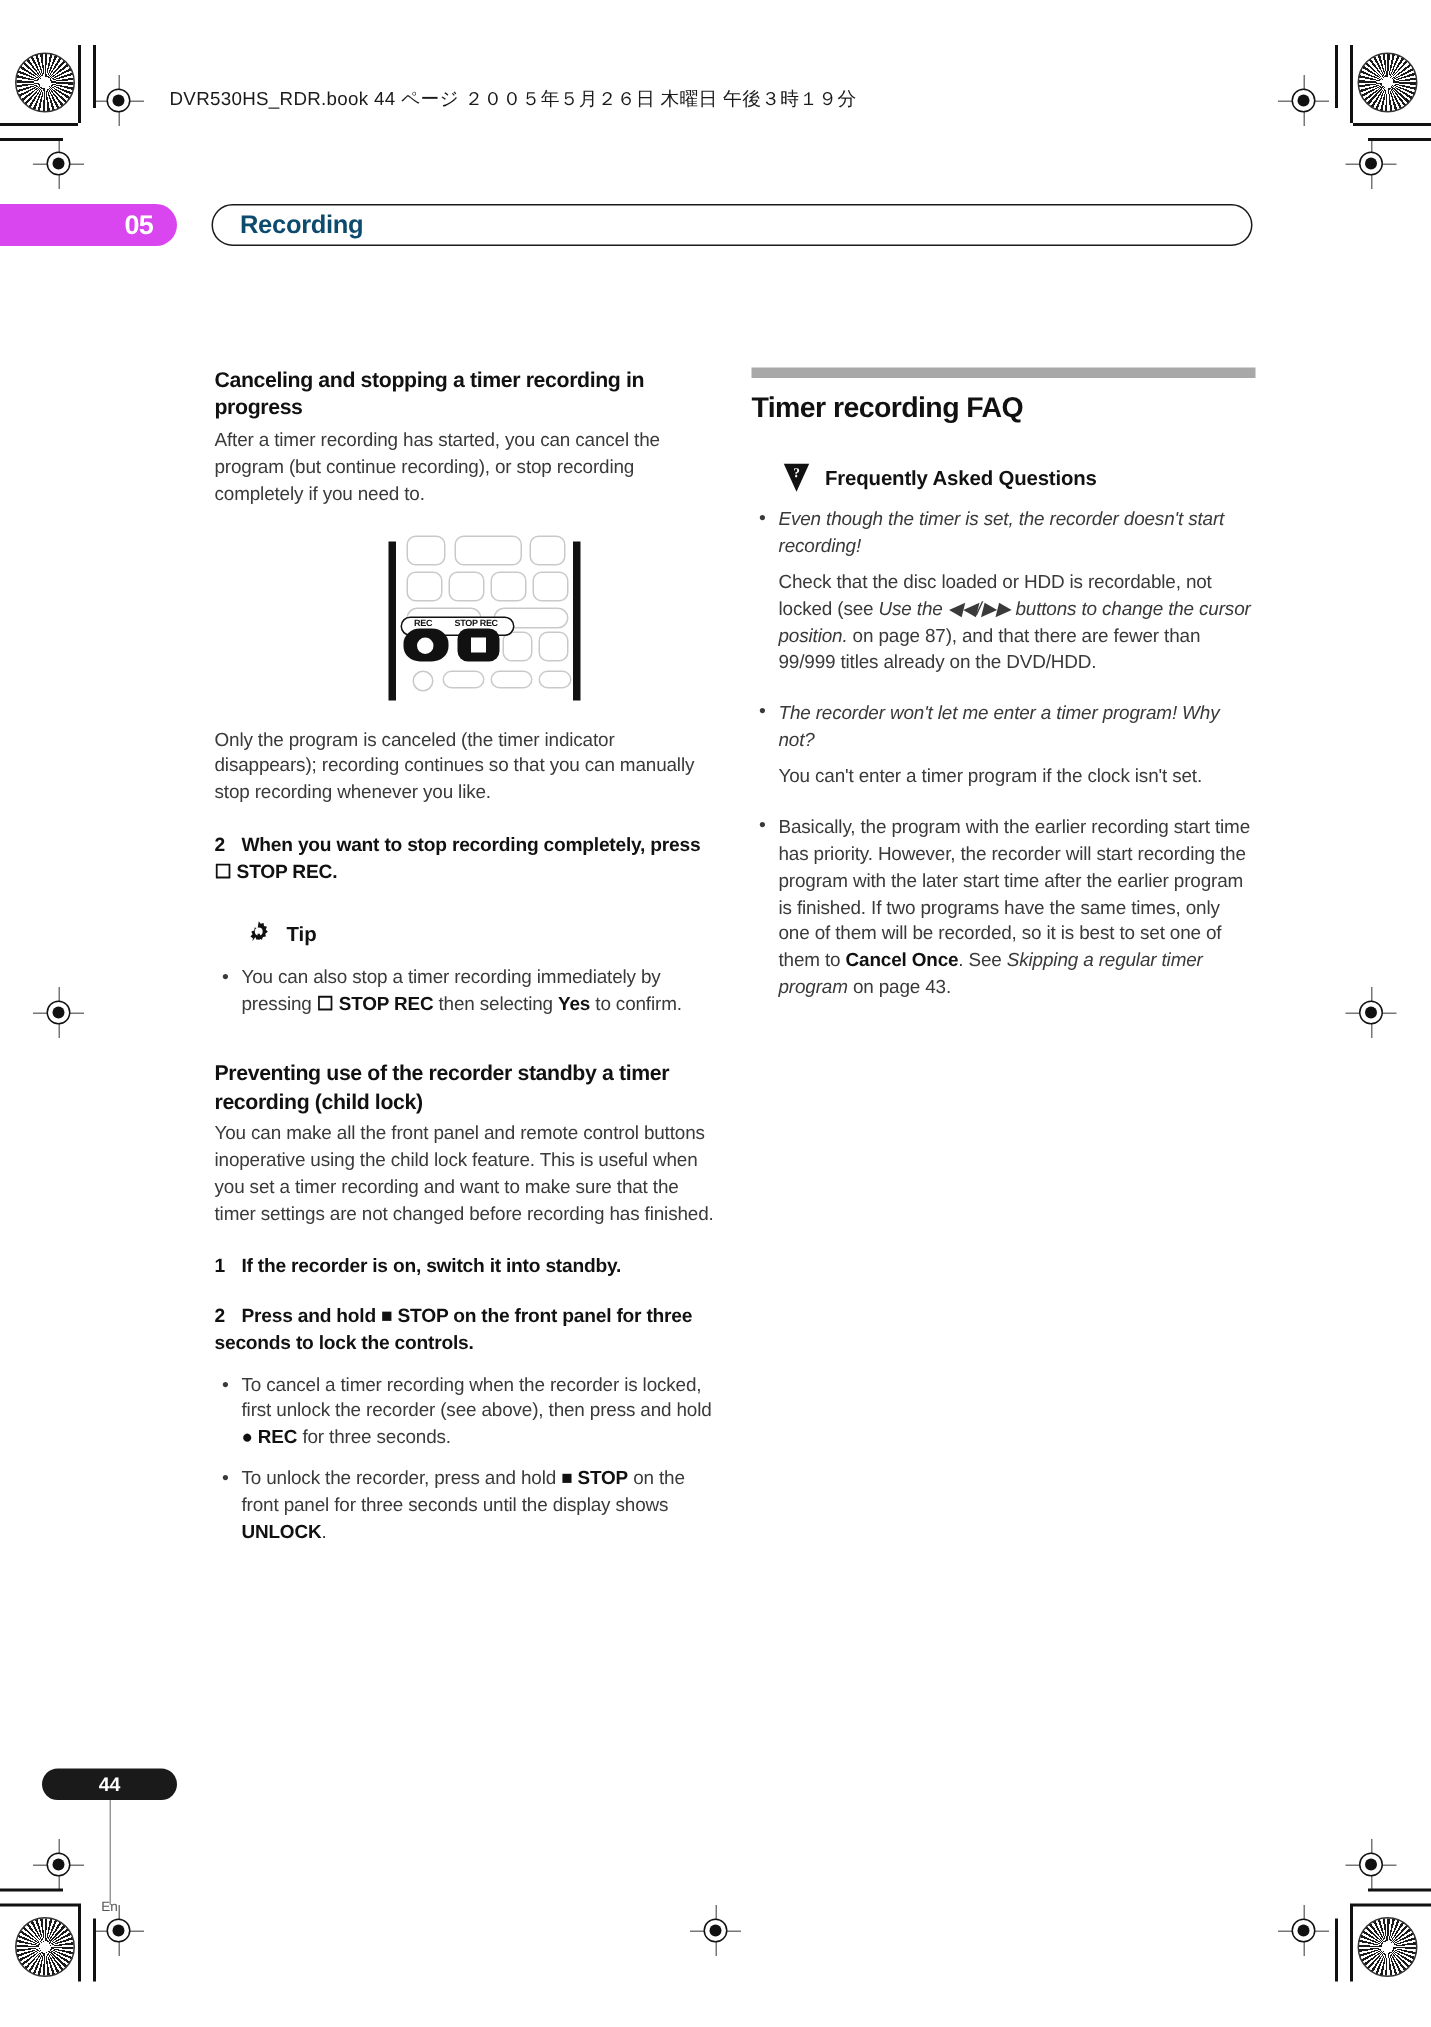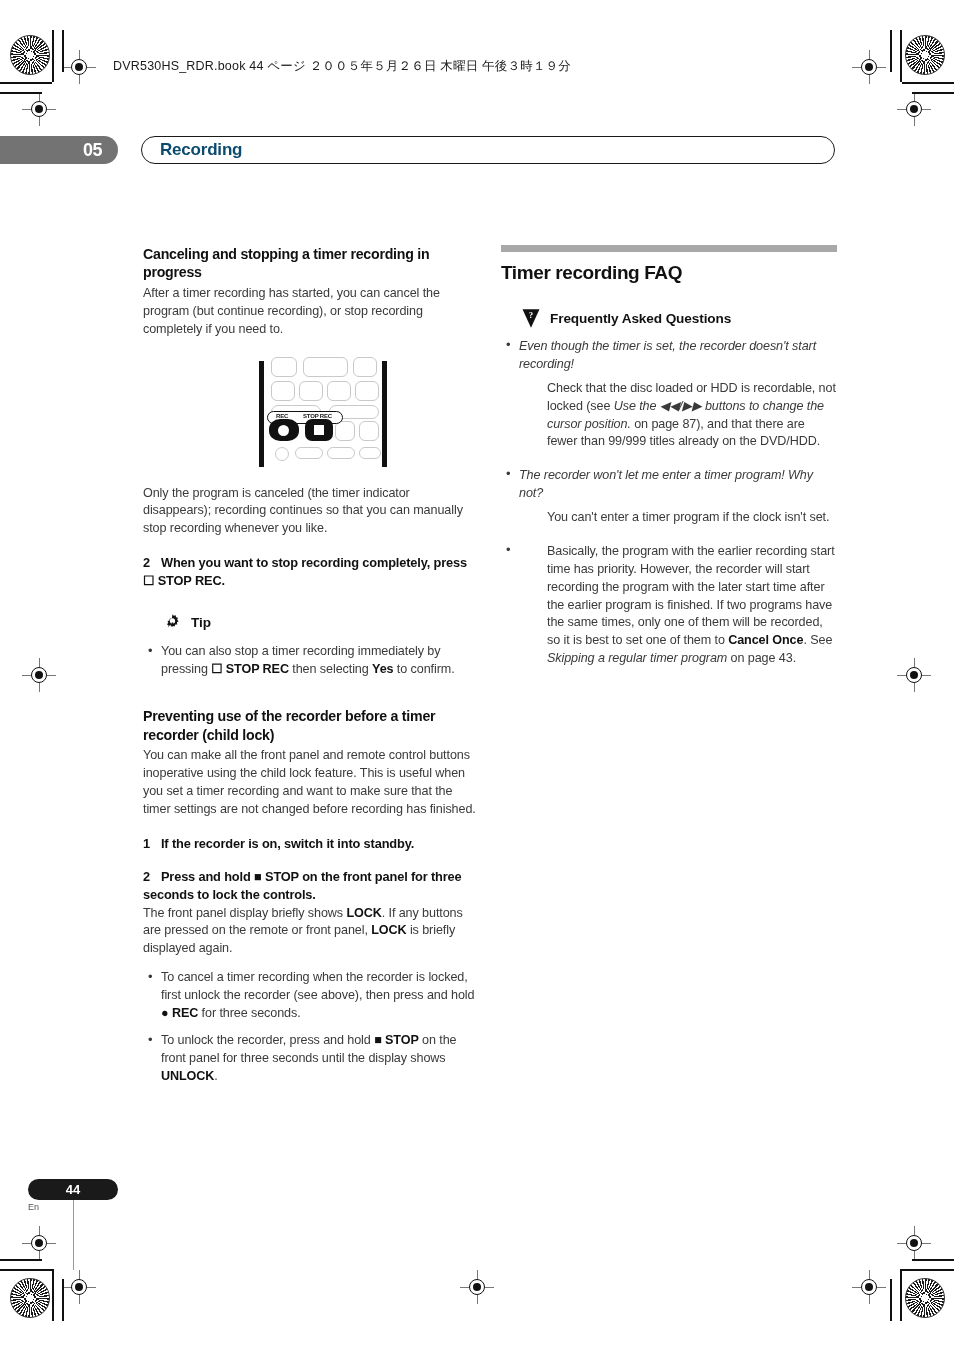--- a/index.html
+++ b/index.html
@@ -71,21 +71,21 @@
     font-size: 12.5px;
     color: #1a1a1a;
     letter-spacing: 0.2px;
     white-space: nowrap;
   }
 
   .chapter-bar {
     position: absolute;
     left: 0px; top: 136px;
     width: 118px; height: 28px;
-    background: #737373;
+    background: #d946ef;
     border-top-right-radius: 14px;
     border-bottom-right-radius: 14px;
     display: flex;
     align-items: center;
     justify-content: flex-end;
     padding-right: 16px;
   }
   .chapter-num {
     color: #ffffff;
     font-size: 18px;
@@ -328,43 +328,43 @@
     color: #3a3a3a;
     line-height: 1.42;
     letter-spacing: -0.1px;
   }
   .faq-a {
     font-size: 12.6px;
     color: #3a3a3a;
     line-height: 1.42;
     letter-spacing: -0.1px;
     margin-top: 6px;
-    margin-left: 28px;
   }
 
   
   .page-pill {
     position: absolute;
     left: 28px; top: 1179px;
     width: 90px; height: 21px;
     background: #1a1a1a;
     border-radius: 11px;
     display: flex;
     align-items: center;
     justify-content: center;
   }
   .page-num {
     color: #ffffff;
     font-size: 13px;
     font-weight: bold;
   }
   .page-lang {
     position: absolute;
-    left: 28px; top: 1202px;
+    left: 28px; top: 1266px;
     width: 90px;
+    text-align: center;
     font-size: 9px;
     color: #555;
   }
 </style>
 </head>
 <body>
 
 <div class="star-target" style="left:10px; top:35px;"></div>
 <div class="star-target" style="left:905px; top:35px;"></div>
 <div class="star-target" style="left:10px; top:1278px;"></div>
@@ -525,31 +525,30 @@
           <rect x="11" y="12" width="2" height="5" fill="#111"></rect>
         </svg>
       </span>
       <span class="tip-label">Tip</span>
     </div>
     <ul class="bullets">
       <li>You can also stop a timer recording immediately by pressing <b>☐ STOP REC</b> then selecting <b>Yes</b> to confirm.</li>
     </ul>
   </div>
 
-  <h2 class="sec-head" style="margin-top:28px;">Preventing use of the recorder before a timer recorder (child lock)</h2>
+  <h2 class="sec-head" style="margin-top:28px;">Preventing use of the recorder standby a timer recording (child lock)</h2>
   <p class="body-txt">You can make all the front panel and remote control buttons inoperative using the child lock feature. This is useful when you set a timer recording and want to make sure that the timer settings are not changed before recording has finished.</p>
 
   <p class="step">
     <span class="num">1</span><span>If the recorder is on, switch it into standby.</span>
   </p>
 
   <p class="step">
     <span class="num">2</span><span>Press and hold ■ STOP on the front panel for three seconds to lock the controls.</span>
   </p>
-  <p class="body-txt">The front panel display briefly shows <b>LOCK</b>. If any buttons are pressed on the remote or front panel, <b>LOCK</b> is briefly displayed again.</p>
 
   <ul class="bullets">
     <li>To cancel a timer recording when the recorder is locked, first unlock the recorder (see above), then press and hold <b>● REC</b> for three seconds.</li>
     <li>To unlock the recorder, press and hold <b>■ STOP</b> on the front panel for three seconds until the display shows <b>UNLOCK</b>.</li>
   </ul>
 
 </div>
 
 <div class="col-right">
 

